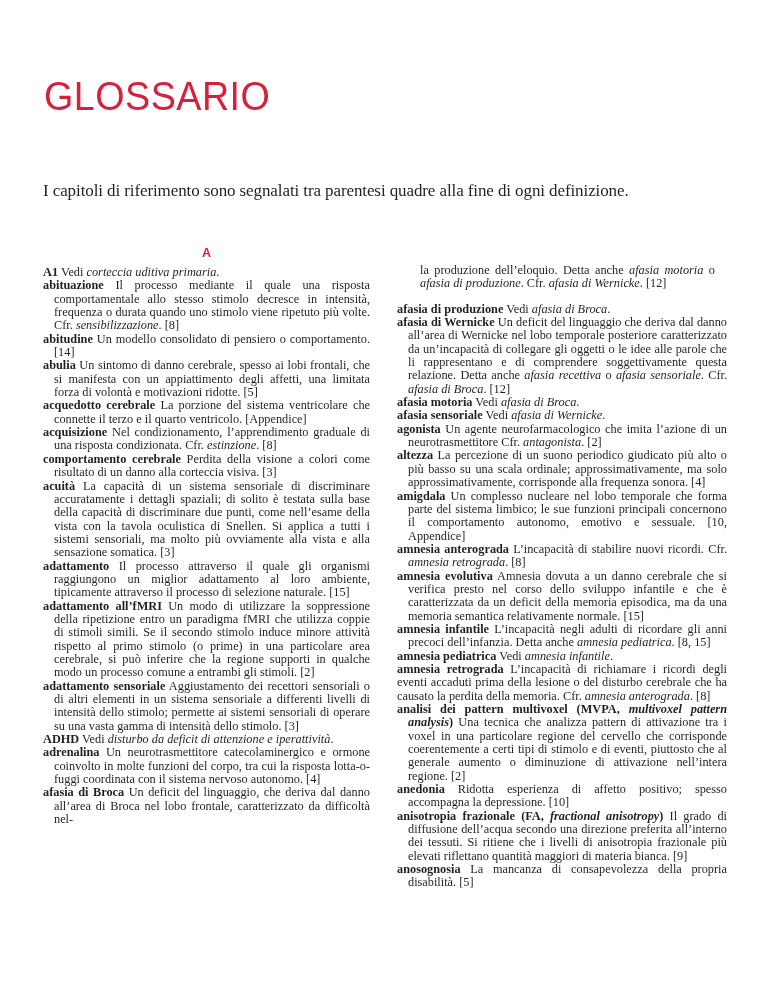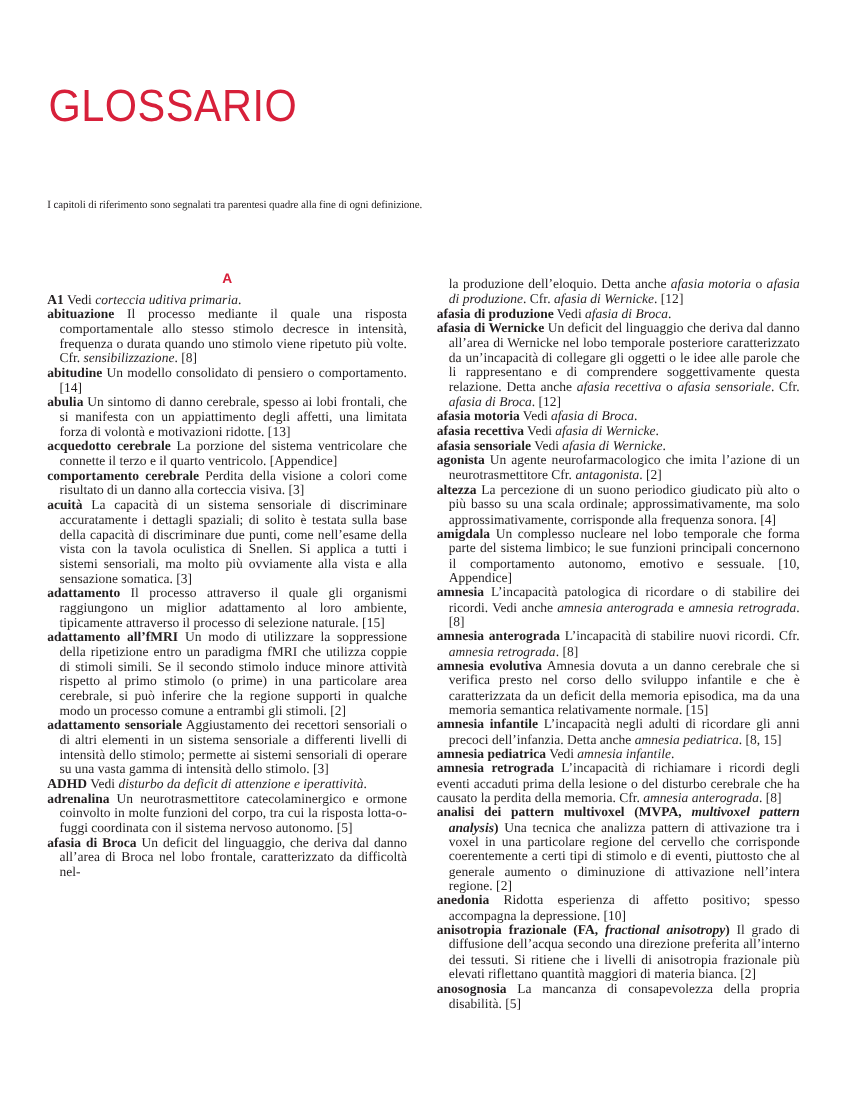--- a/index.html
+++ b/index.html
@@ -6,82 +6,81 @@
     body { width: 768px; height: 994px; position: relative; overflow: hidden; color: #231f20; }
     .title {
       position: absolute; left: 44px; top: 76px;
       font-family: "Liberation Sans", sans-serif;
       font-size: 41px; font-weight: 400; letter-spacing: 0.5px;
       color: #d7203a; margin: 0; line-height: 1;
       transform: scaleX(0.92); transform-origin: left top;
     }
     .intro {
       position: absolute; left: 43px; top: 181px;
-      font-family: "Liberation Serif", serif; font-size: 10px;
+      font-family: "Liberation Serif", serif; font-size: 17px;
       margin: 0; white-space: nowrap; letter-spacing: -0.1px;
     }
     .col {
       position: absolute; top: 246px;
       font-family: "Liberation Serif", serif;
       font-size: 12.3px; line-height: 13.35px;
       text-align: justify; hyphens: manual;
     }
     .col-left { left: 43px; width: 327px; }
     .col-right { left: 397px; width: 330px; top: 252px; }
     .letter {
       font-family: "Liberation Sans", sans-serif; font-weight: 700;
       color: #d7203a; font-size: 12.5px; text-align: center;
       margin: 0 0 6px 0; line-height: 14px;
     }
     .entry { margin: 0; padding-left: 11px; text-indent: -11px; }
     .entry.flush { padding-left: 0; text-indent: 0; }
-    .cont { margin: 0; padding-left: 11px; font-family: Liberation Serif, serif; }
+    .cont { margin: 12px; padding-left: 11px; font-family: Liberation Serif, serif; }
     .term { font-weight: 700; }
     .ref-it { font-style: italic; }
   </style>
 </head>
 <body>
 
 <h1 class="title">GLOSSARIO</h1>
 <p class="intro">I capitoli di riferimento sono segnalati tra parentesi quadre alla fine di ogni definizione.</p>
 
 <div class="col col-left">
   <div class="letter">A</div>
   <div id="left-entries">
       <p class="entry"><span class="term">A1</span><span> Vedi <span class="ref-it">corteccia uditiva primaria</span>.</span></p>
       <p class="entry"><span class="term">abituazione</span><span> Il processo mediante il quale una risposta comportamentale allo stesso stimolo decresce in intensità, frequenza o durata quando uno stimolo viene ripetuto più volte. Cfr. <span class="ref-it">sensibilizzazione</span>. [8]</span></p>
       <p class="entry"><span class="term">abitudine</span><span> Un modello consolidato di pensiero o comportamento. [14]</span></p>
-      <p class="entry"><span class="term">abulia</span><span> Un sintomo di danno cerebrale, spesso ai lobi frontali, che si manifesta con un appiattimento degli affetti, una limitata forza di volontà e motivazioni ridotte. [13]</span></p>
+      <p class="entry"><span class="term">abulia</span><span> Un sintomo di danno cerebrale, spesso ai lobi frontali, che si manifesta con un appiattimento degli affetti, una limitata forza di volontà e motivazioni ridotte. [5]</span></p>
       <p class="entry"><span class="term">acquedotto cerebrale</span><span> La porzione del sistema ventricolare che connette il terzo e il quarto ventricolo. [Appendice]</span></p>
+      <p class="entry"><span class="term">acquisizione</span><span> Nel condizionamento, l’apprendimento graduale di una risposta condizionata. Cfr. <span class="ref-it">estinzione</span>. [8]</span></p>
       <p class="entry"><span class="term">comportamento cerebrale</span><span> Perdita della visione a colori come risultato di un danno alla corteccia visiva. [3]</span></p>
       <p class="entry"><span class="term">acuità</span><span> La capacità di un sistema sensoriale di discriminare accuratamente i dettagli spaziali; di solito è testata sulla base della capacità di discriminare due punti, come nell’esame della vista con la tavola oculistica di Snellen. Si applica a tutti i sistemi sensoriali, ma molto più ovviamente alla vista e alla sensazione somatica. [3]</span></p>
       <p class="entry"><span class="term">adattamento</span><span> Il processo attraverso il quale gli organismi raggiungono un miglior adattamento al loro ambiente, tipicamente attraverso il processo di selezione naturale. [15]</span></p>
       <p class="entry"><span class="term">adattamento all’fMRI</span><span> Un modo di utilizzare la soppressione della ripetizione entro un paradigma fMRI che utilizza coppie di stimoli simili. Se il secondo stimolo induce minore attività rispetto al primo stimolo (o prime) in una particolare area cerebrale, si può inferire che la regione supporti in qualche modo un processo comune a entrambi gli stimoli. [2]</span></p>
       <p class="entry"><span class="term">adattamento sensoriale</span><span> Aggiustamento dei recettori sensoriali o di altri elementi in un sistema sensoriale a differenti livelli di intensità dello stimolo; permette ai sistemi sensoriali di operare su una vasta gamma di intensità dello stimolo. [3]</span></p>
       <p class="entry"><span class="term">ADHD</span><span> Vedi <span class="ref-it">disturbo da deficit di attenzione e iperattività</span>.</span></p>
-      <p class="entry"><span class="term">adrenalina</span><span> Un neurotrasmettitore catecolaminergico e ormone coinvolto in molte funzioni del corpo, tra cui la risposta lotta-o-fuggi coordinata con il sistema nervoso autonomo. [5]</span></p>
+      <p class="entry"><span class="term">adrenalina</span><span> Un neurotrasmettitore catecolaminergico e ormone coinvolto in molte funzioni del corpo, tra cui la risposta lotta-o-fuggi coordinata con il sistema nervoso autonomo. [4]</span></p>
       <p class="entry"><span class="term">afasia di Broca</span><span> Un deficit del linguaggio, che deriva dal danno all’area di Broca nel lobo frontale, caratterizzato da difficoltà nel-</span></p>
     </div>
 </div>
 
 <div class="col col-right">
   <p class="cont" id="right-cont">la produzione dell’eloquio. Detta anche <span class="ref-it">afasia motoria</span> o <span class="ref-it">afasia di produzione</span>. Cfr. <span class="ref-it">afasia di Wernicke</span>. [12]</p>
   <div id="right-entries">
       <p class="entry"><span class="term">afasia di produzione</span><span> Vedi <span class="ref-it">afasia di Broca</span>.</span></p>
       <p class="entry"><span class="term">afasia di Wernicke</span><span> Un deficit del linguaggio che deriva dal danno all’area di Wernicke nel lobo temporale posteriore caratterizzato da un’incapacità di collegare gli oggetti o le idee alle parole che li rappresentano e di comprendere soggettivamente questa relazione. Detta anche <span class="ref-it">afasia recettiva</span> o <span class="ref-it">afasia sensoriale</span>. Cfr. <span class="ref-it">afasia di Broca</span>. [12]</span></p>
       <p class="entry"><span class="term">afasia motoria</span><span> Vedi <span class="ref-it">afasia di Broca</span>.</span></p>
-      <p class="entry"><span class="term">afasia recettiva</span><span> Vedi <span class="ref-it">afasia di Wernicke</span>.</span></p>
       <p class="entry"><span class="term">afasia sensoriale</span><span> Vedi <span class="ref-it">afasia di Wernicke</span>.</span></p>
       <p class="entry"><span class="term">agonista</span><span> Un agente neurofarmacologico che imita l’azione di un neurotrasmettitore Cfr. <span class="ref-it">antagonista</span>. [2]</span></p>
       <p class="entry"><span class="term">altezza</span><span> La percezione di un suono periodico giudicato più alto o più basso su una scala ordinale; approssimativamente, ma solo approssimativamente, corrisponde alla frequenza sonora. [4]</span></p>
       <p class="entry"><span class="term">amigdala</span><span> Un complesso nucleare nel lobo temporale che forma parte del sistema limbico; le sue funzioni principali concernono il comportamento autonomo, emotivo e sessuale. [10, Appendice]</span></p>
-      <p class="entry"><span class="term">amnesia</span><span> L’incapacità patologica di ricordare o di stabilire dei ricordi. Vedi anche <span class="ref-it">amnesia anterograda</span> e <span class="ref-it">amnesia retrograda</span>. [8]</span></p>
       <p class="entry"><span class="term">amnesia anterograda</span><span> L’incapacità di stabilire nuovi ricordi. Cfr. <span class="ref-it">amnesia retrograda</span>. [8]</span></p>
       <p class="entry"><span class="term">amnesia evolutiva</span><span> Amnesia dovuta a un danno cerebrale che si verifica presto nel corso dello sviluppo infantile e che è caratterizzata da un deficit della memoria episodica, ma da una memoria semantica relativamente normale. [15]</span></p>
       <p class="entry"><span class="term">amnesia infantile</span><span> L’incapacità negli adulti di ricordare gli anni precoci dell’infanzia. Detta anche <span class="ref-it">amnesia pediatrica</span>. [8, 15]</span></p>
       <p class="entry"><span class="term">amnesia pediatrica</span><span> Vedi <span class="ref-it">amnesia infantile</span>.</span></p>
       <p class="entry flush"><span class="term">amnesia retrograda</span><span> L’incapacità di richiamare i ricordi degli eventi accaduti prima della lesione o del disturbo cerebrale che ha causato la perdita della memoria. Cfr. <span class="ref-it">amnesia anterograda</span>. [8]</span></p>
       <p class="entry"><span class="term">analisi dei pattern multivoxel (MVPA, <i>multivoxel pattern analysis</i>)</span><span> Una tecnica che analizza pattern di attivazione tra i voxel in una particolare regione del cervello che corrisponde coerentemente a certi tipi di stimolo e di eventi, piuttosto che al generale aumento o diminuzione di attivazione nell’intera regione. [2]</span></p>
       <p class="entry"><span class="term">anedonia</span><span> Ridotta esperienza di affetto positivo; spesso accompagna la depressione. [10]</span></p>
-      <p class="entry"><span class="term">anisotropia frazionale (FA, <i>fractional anisotropy</i>)</span><span> Il grado di diffusione dell’acqua secondo una direzione preferita all’interno dei tessuti. Si ritiene che i livelli di anisotropia frazionale più elevati riflettano quantità maggiori di materia bianca. [2]</span></p>
+      <p class="entry"><span class="term">anisotropia frazionale (FA, <i>fractional anisotropy</i>)</span><span> Il grado di diffusione dell’acqua secondo una direzione preferita all’interno dei tessuti. Si ritiene che i livelli di anisotropia frazionale più elevati riflettano quantità maggiori di materia bianca. [9]</span></p>
       <p class="entry"><span class="term">anosognosia</span><span> La mancanza di consapevolezza della propria disabilità. [5]</span></p>
     </div>
 </div>
 
 </body></html>

